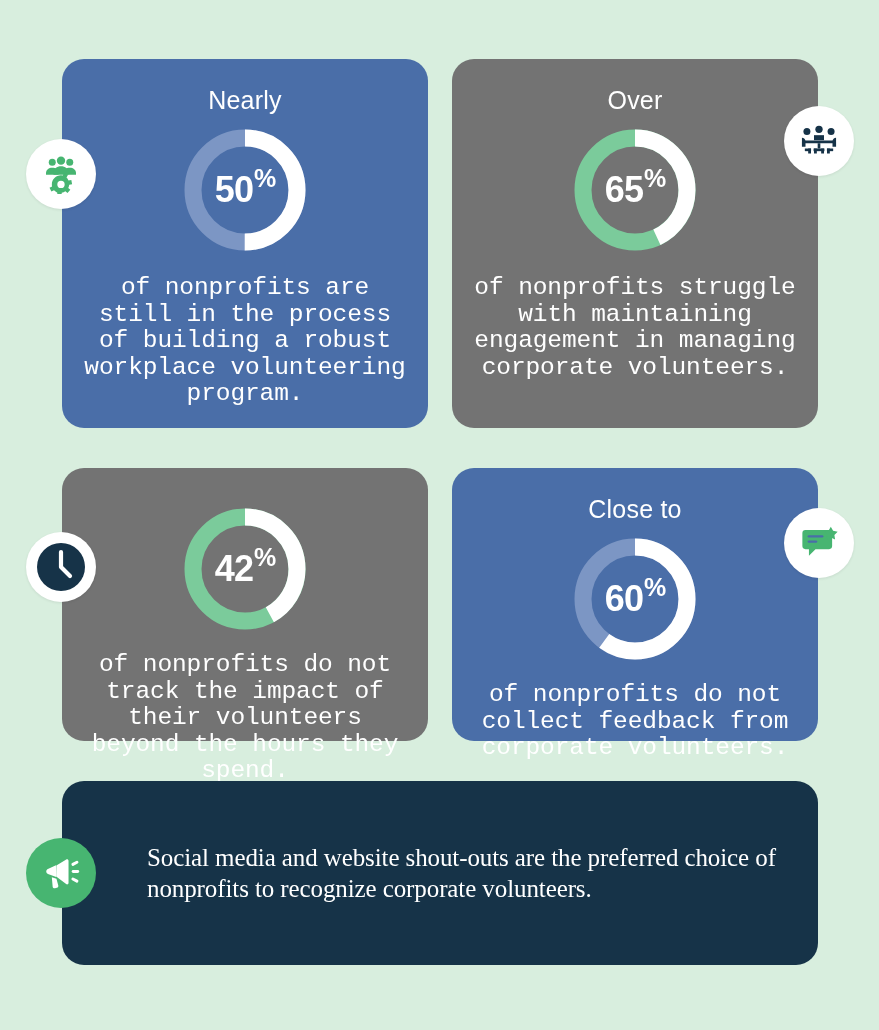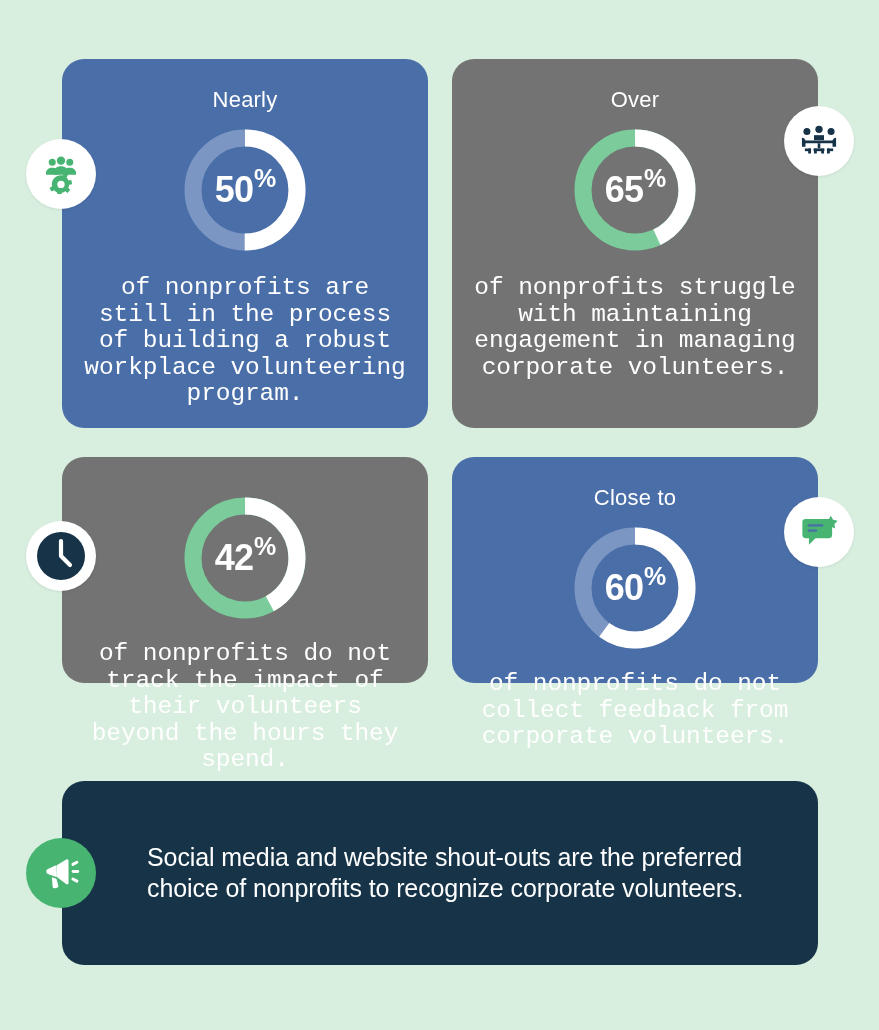--- a/index.html
+++ b/index.html
@@ -39,25 +39,25 @@
     padding: 26px 20px 22px 20px;
     display: flex;
     flex-direction: column;
     align-items: center;
     overflow: visible;
   }
   .stat-card.blue  { background: #4a6ea8; }
   .stat-card.green { background: #737373; }
 
   .card-r1 { height: 369px; }
-  .card-r2 { height: 226px; }
+  .card-r2 { height: 273px; margin-top: 11px; }
 
   .prefix {
     color: #ffffff;
-    font-size: 22px;
+    font-size: 25px;
     line-height: 30px;
     font-weight: 400;
     letter-spacing: .2px;
     text-align: left;
     height: 30px;
   }
   .prefix.spacer { visibility: hidden; }
 
   
   .donut-wrap {
@@ -126,20 +126,21 @@
   .banner {
     position: absolute;
     left: 62px;
     top: 781px;
     width: 756px;
     height: 184px;
     background: #163348;
     border-radius: 22px;
     display: flex;
     align-items: center;
+    font-family: Liberation Serif, serif;
   }
   .banner-text {
     color: #ffffff;
     font-size: 25px;
     line-height: 31px;
     font-weight: 400;
     letter-spacing: -0.1px;
     margin-left: 85px;
     margin-right: 30px;
   }

